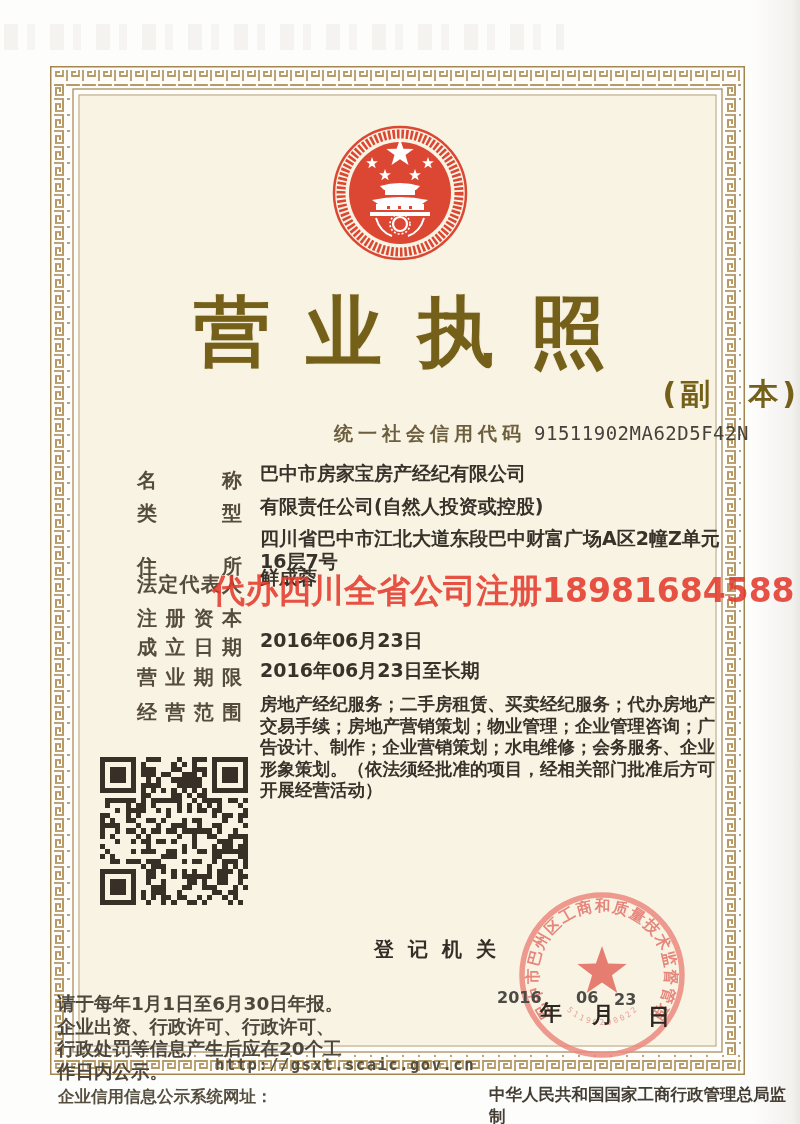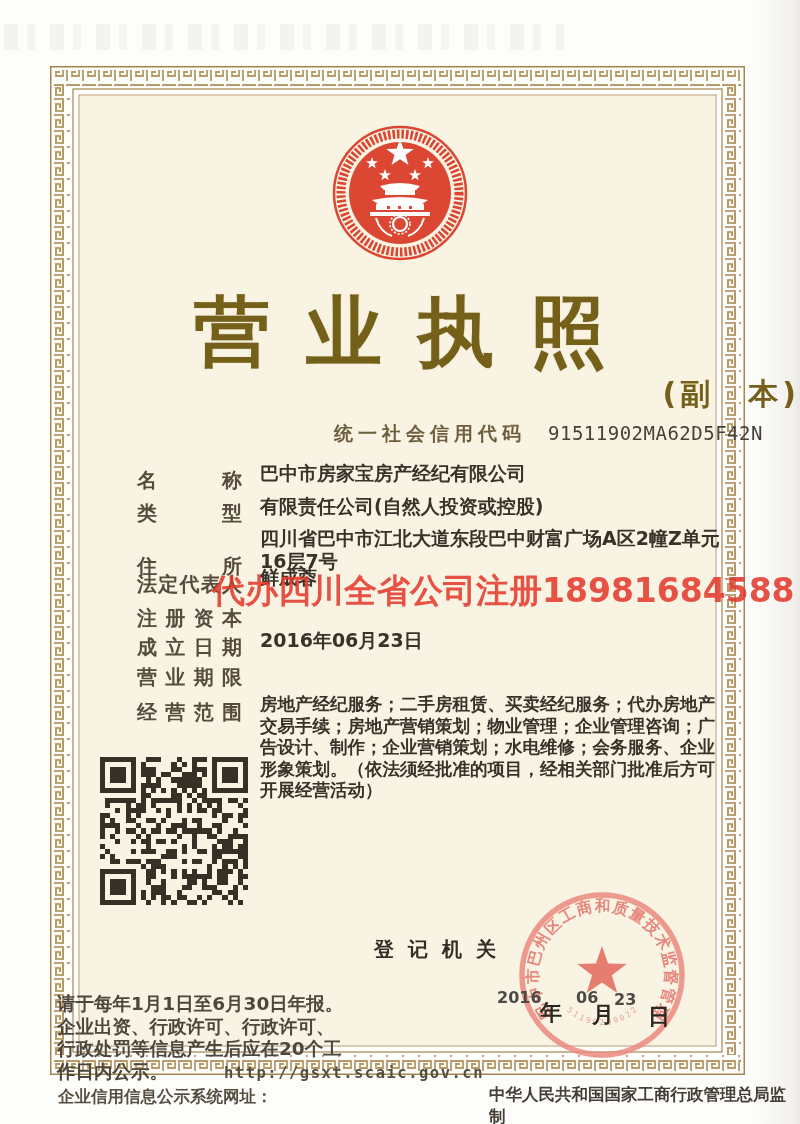--- a/index.html
+++ b/index.html
@@ -25,21 +25,21 @@
     position:absolute; left:0; right:0; top:282px; text-align:center;
     font-size:76px; font-weight:800; color:#75601a; letter-spacing:36px; padding-left:36px;
     text-shadow:0 0 1px rgba(117,96,26,.35);
   }
   .doc-subtitle {
     position:absolute; left:0; right:0; top:374px; text-align:right;
     font-size:30px; font-weight:700; color:#75601a; letter-spacing:4px;
   }
   .credit-line { position:absolute; left:334px; top:421px; display:flex; align-items:baseline; }
   .credit-label { font-size:19px; font-weight:700; color:#6d5e3d; letter-spacing:5px; }
-  .credit-value { font-family:"DejaVu Sans Mono", monospace; font-size:19px; color:#45413b; margin-left:22px; letter-spacing:0.5px; }
+  .credit-value { font-family:"DejaVu Sans Mono", monospace; font-size:19px; color:#45413b; margin-left:8px; letter-spacing:0.5px; }
 
   .field-row { position:absolute; left:137px; display:flex; align-items:flex-start; }
   .field-label {
     width:105px; flex:0 0 105px; margin-right:18px; margin-top:5px;
     font-size:20px; font-weight:700; color:#554c3e;
     text-align:justify; text-align-last:justify;
   }
   .field-value { width:462px; font-size:19px; font-weight:600; color:#37322a; line-height:23px; }
   .field-value.small { font-size:17.5px; line-height:21.5px; }
 
@@ -56,22 +56,22 @@
   }
   .seal-svg { position:absolute; left:512px; top:885px; opacity:.85; z-index:4; }
 
   .date-part { position:absolute; z-index:5; white-space:nowrap; }
   .date-num { font-size:16px; font-weight:600; color:#4c4a46; }
   .date-unit { font-size:22px; font-weight:700; color:#2b2721; }
 
   .notice { position:absolute; left:57px; top:993px; z-index:3; }
   .notice div { font-size:18.5px; font-weight:700; color:#4d463c; line-height:22.5px; white-space:nowrap; }
   .notice-url {
-    position:absolute; left:224px; top:1056px; font-size:15.5px; font-weight:700;
-    color:#564f40; letter-spacing:1.5px; z-index:3; font-family:"DejaVu Sans Mono", monospace;margin-top:8px;
+    position:absolute; left:215px; top:1056px; font-size:15.5px; font-weight:700;
+    color:#564f40; letter-spacing:1.5px; z-index:3; font-family:"DejaVu Sans Mono", monospace;
   }
   .url-label { position:absolute; left:58px; top:1086px; font-size:16.5px; font-weight:600; color:#564f40; }
   .footer-right { position:absolute; left:489px; top:1084px; font-size:16.5px; font-weight:600; color:#443e34; }
 </style>
 </head>
 <body>
 
 <div class="paper">
 
   <div class="scan-noise"></div>
@@ -149,20 +149,21 @@
   </div>
   <div class="field-row" style="top:600px">
     <div class="field-label">注册资本</div>
   </div>
   <div class="field-row" style="top:629px">
     <div class="field-label">成立日期</div>
     <div class="field-value">2016年06月23日</div>
   </div>
   <div class="field-row" style="top:659px">
     <div class="field-label">营业期限</div>
+    <div class="field-value">2016年06月23日至长期</div>
   </div>
   <div class="field-row" style="top:694px">
     <div class="field-label">经营范围</div>
     <div class="field-value small">房地产经纪服务；二手房租赁、买卖经纪服务；代办房地产交易手续；房地产营销策划；物业管理；企业管理咨询；广告设计、制作；企业营销策划；水电维修；会务服务、企业形象策划。（依法须经批准的项目，经相关部门批准后方可开展经营活动）</div>
   </div>
 
   <div class="watermark">代办四川全省公司注册18981684588</div>
 
   <svg class="qr-svg" width="148" height="148" viewBox="0 0 29 29" shape-rendering="crispEdges">
       <rect x="9" y="0" width="1" height="1" fill="#382f27"></rect>

